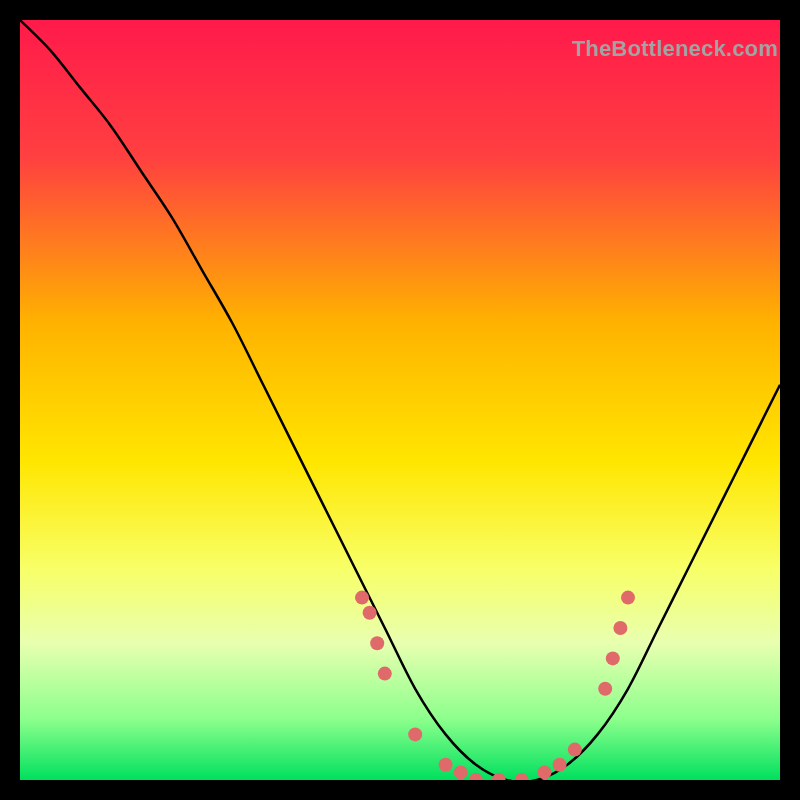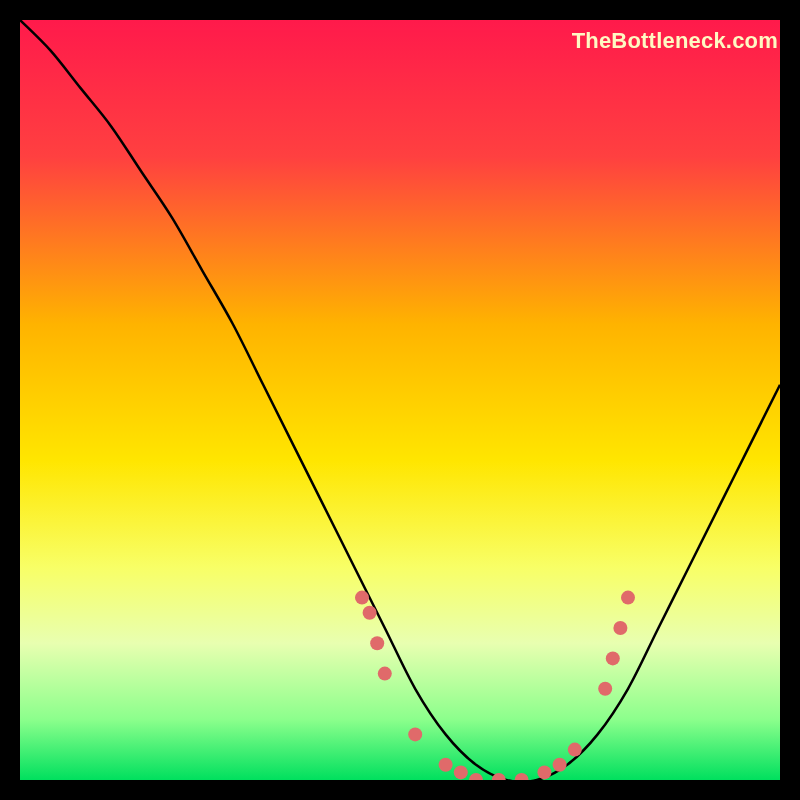--- a/index.html
+++ b/index.html
@@ -21,23 +21,23 @@
   }
   .plot {
     position: absolute;
     left: 0;
     top: 0;
     width: 760px;
     height: 760px;
   }
   .watermark {
     position: absolute;
-    top: 8px;
+    top: 16px;
     right: 2px;
-    color: #fef9c3;
+    color: #a3a3a3;
     font-size: 22px;
     font-weight: 600;
     letter-spacing: 0.2px;
     z-index: 5;
   }
   svg { display: block; }
 </style>
 </head>
 <body>
 

